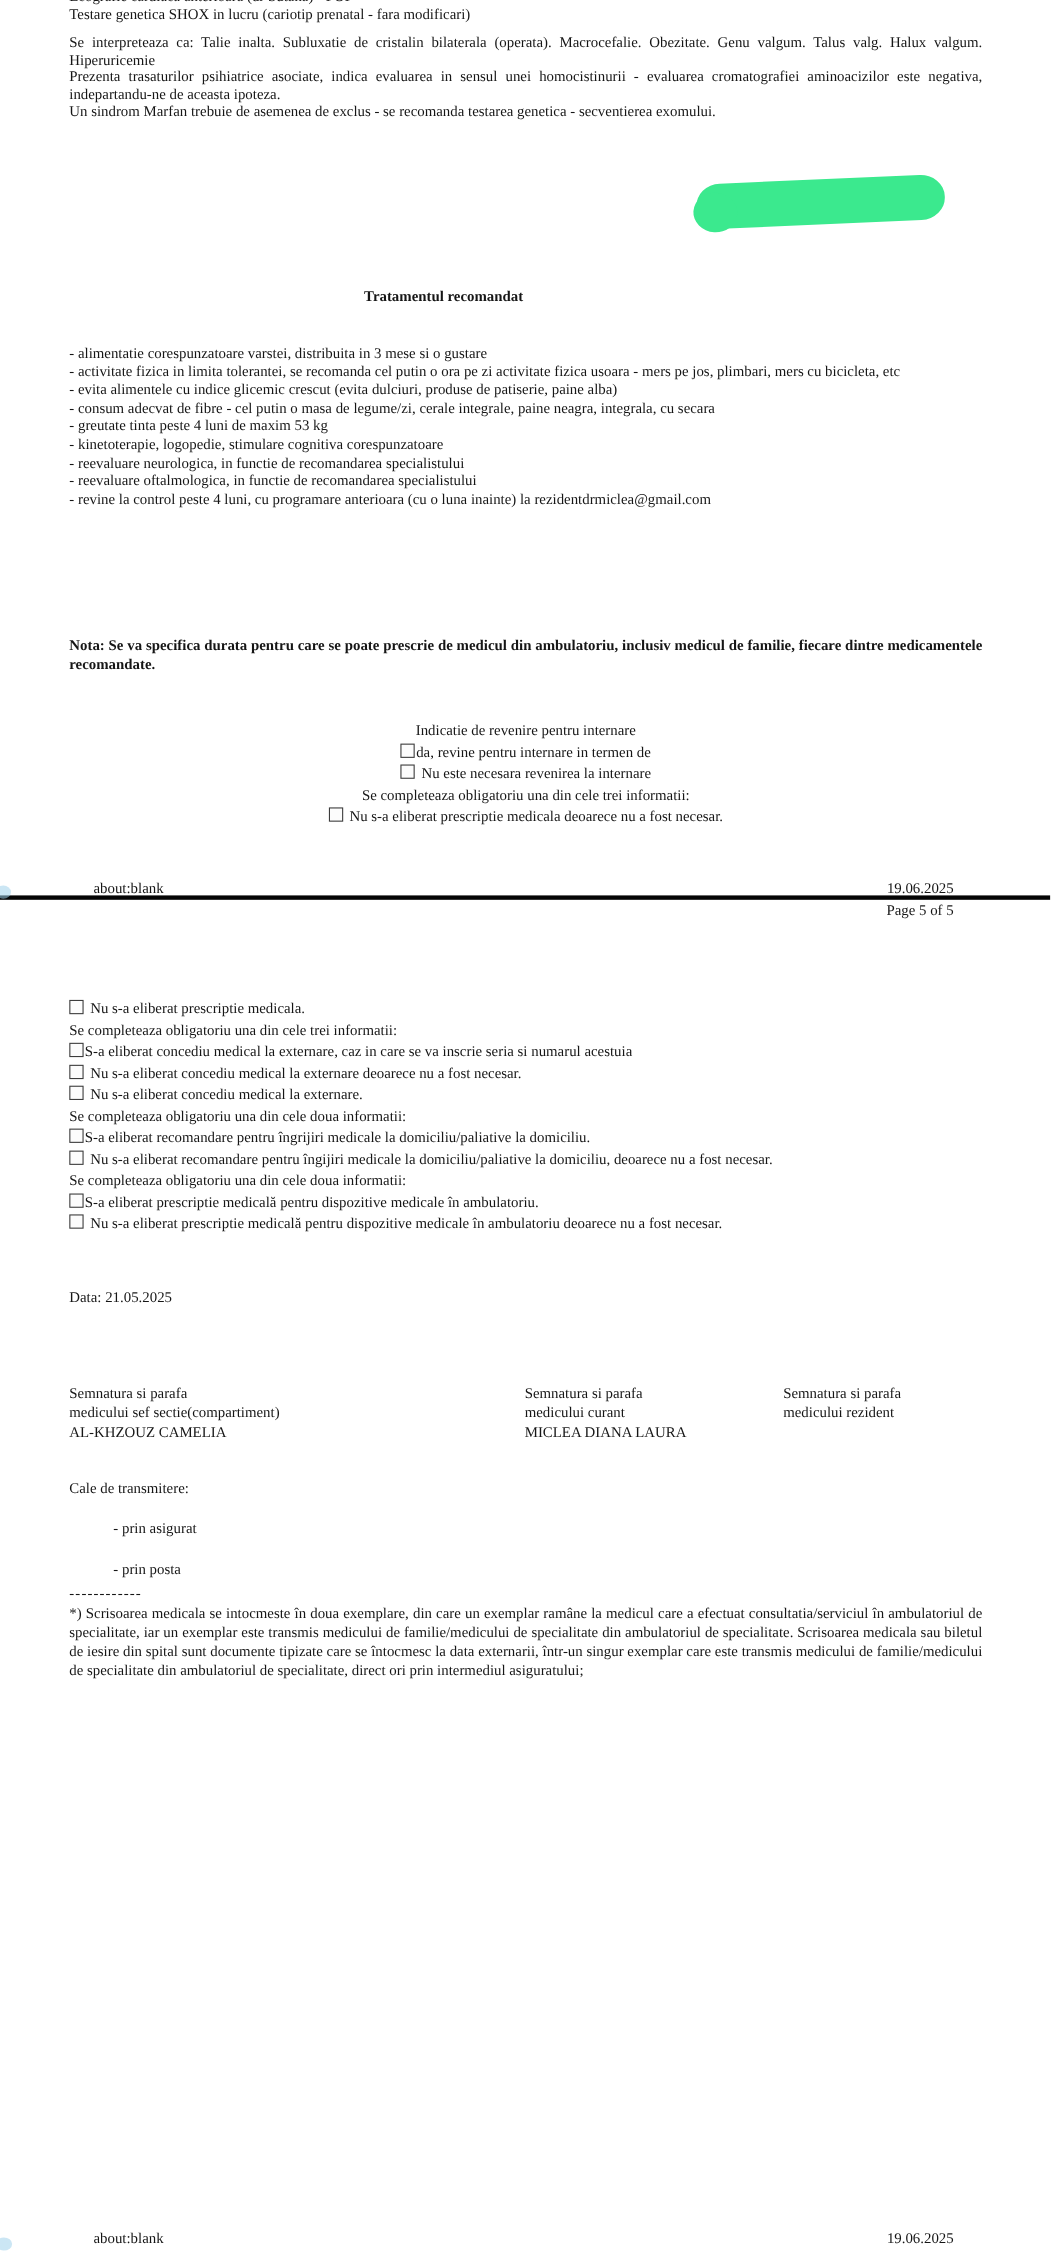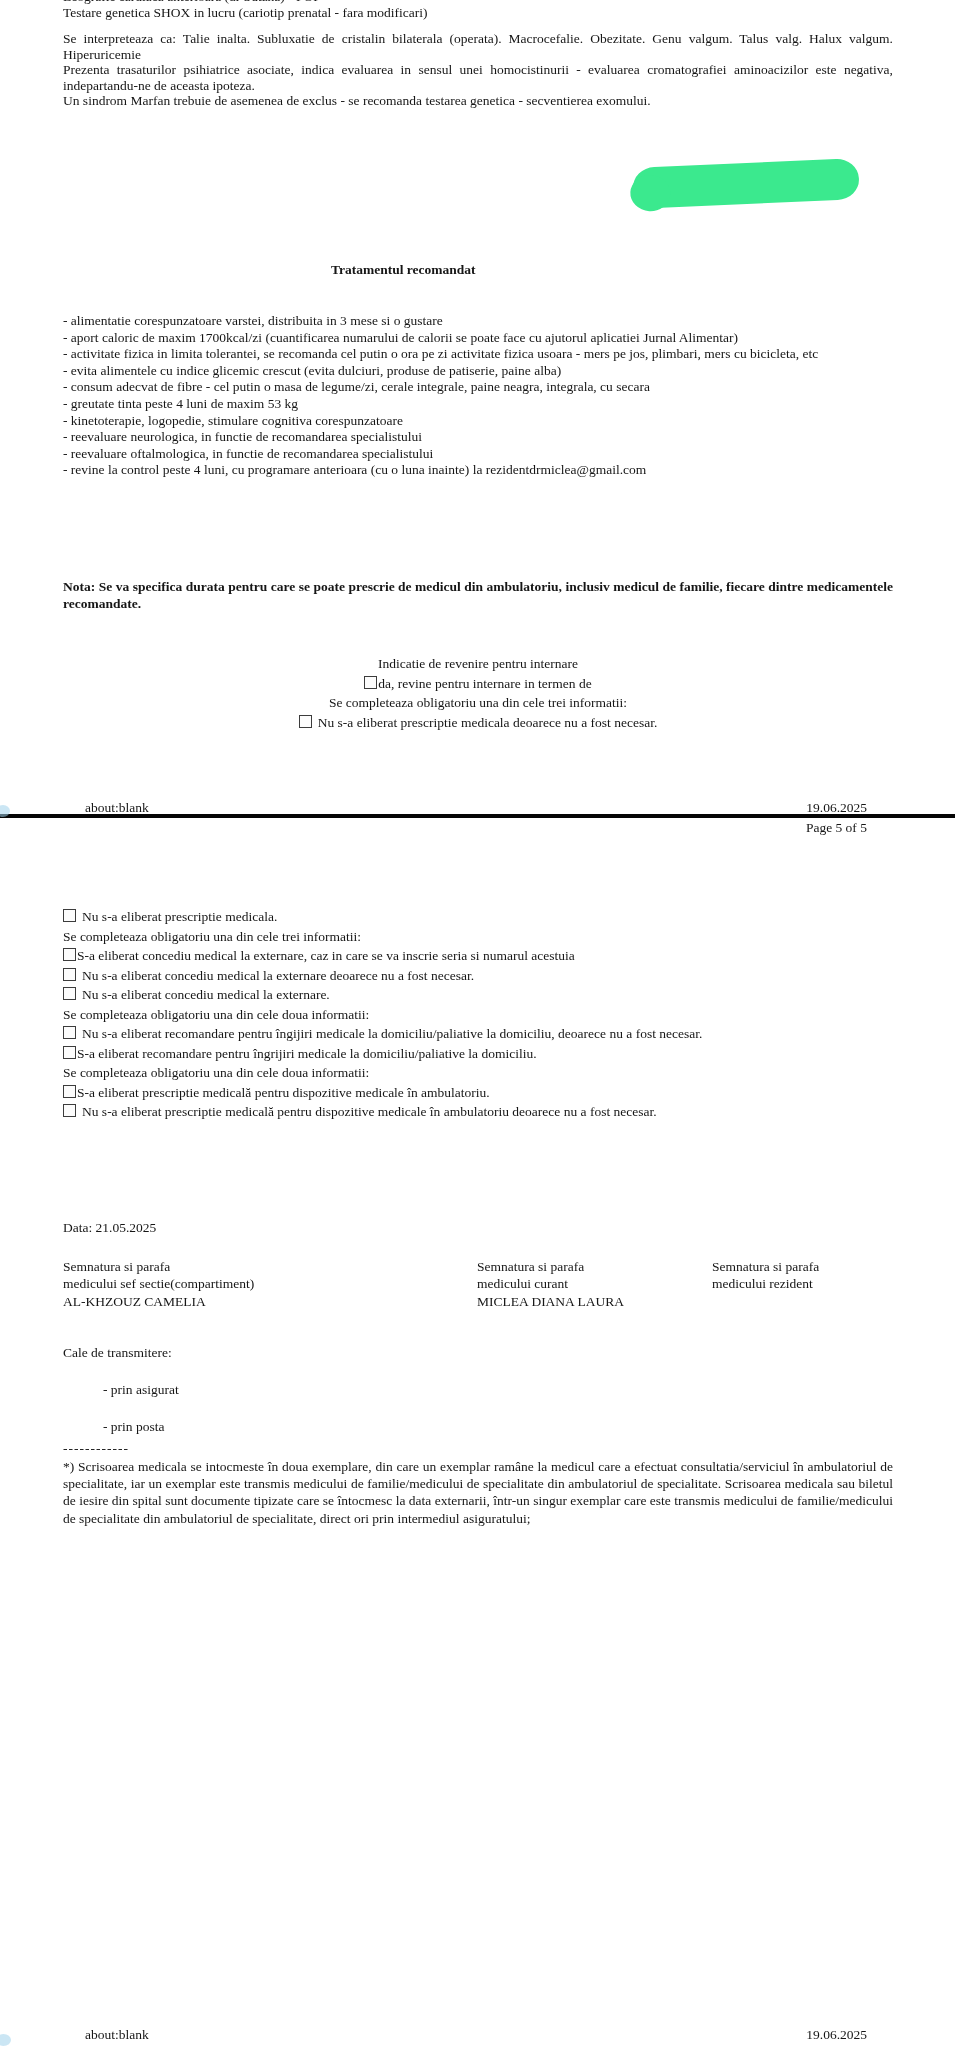--- a/index.html
+++ b/index.html
@@ -46,21 +46,21 @@
   }
   .flush .checkbox{margin-right:1px;}
 
   #break-left{position:absolute;left:85px;top:800px;}
   #break-right{position:absolute;right:88px;top:800px;text-align:right;}
   #page-break-line{position:absolute;left:0;top:814px;width:955px;height:4px;background:#050505;}
   #page-label{position:absolute;right:88px;top:820px;text-align:right;}
 
   #p5-rows{top:907px;line-height:19.5px;}
 
-  #date-line{top:1220px;}
+  #date-line{top:1172px;}
 
   .sig-col{position:absolute;top:1258px;line-height:17.3px;}
   .sig-1{left:63px;}
   .sig-2{left:477px;}
   .sig-3{left:712px;}
 
   #transmit{top:1344px;line-height:17px;}
   #transmit .ind{padding-left:40px;margin-top:20px;}
   #transmit .divider{margin-top:5px;letter-spacing:1px;}
 
@@ -90,21 +90,20 @@
   </div>
 
   <div id="highlight" style="background: rgb(59, 233, 142);"></div>
 
   <div id="treat-title">Tratamentul recomandat</div>
 
   <div id="treat-list" class="tb">
 
       <div class="just">- alimentatie corespunzatoare varstei, distribuita in 3 mese si o gustare</div>
 
-      <div class="just">- aport caloric de maxim 1700kcal/zi (cuantificarea numarului de calorii se poate face cu ajutorul aplicatiei Jurnal Alimentar)</div>
 
       <div class="just">- activitate fizica in limita tolerantei, se recomanda cel putin o ora pe zi activitate fizica usoara - mers pe jos, plimbari, mers cu bicicleta, etc</div>
 
       <div class="just">- evita alimentele cu indice glicemic crescut (evita dulciuri, produse de patiserie, paine alba)</div>
 
       <div class="just">- consum adecvat de fibre - cel putin o masa de legume/zi, cerale integrale, paine neagra, integrala, cu secara</div>
 
       <div class="just">- greutate tinta peste 4 luni de maxim 53 kg</div>
 
       <div class="just">- kinetoterapie, logopedie, stimulare cognitiva corespunzatoare</div>
@@ -117,20 +116,21 @@
     </div>
 
   <div id="nota-bold" class="tb just">Nota: Se va specifica durata pentru care se poate prescrie de medicul din ambulatoriu, inclusiv medicul de familie, fiecare dintre medicamentele recomandate.</div>
 
   <div id="nota-rows" class="tb">
 
       <div class="row"><span>Indicatie de revenire pentru internare</span></div>
 
       <div class="row flush"><span class="checkbox"></span><span>da, revine pentru internare in termen de</span></div>
 
+      <div class="row"><span class="checkbox"></span><span>Nu este necesara revenirea la internare</span></div>
 
       <div class="row"><span>Se completeaza obligatoriu una din cele trei informatii:</span></div>
 
 
       <div class="row"><span class="checkbox"></span><span>Nu s-a eliberat prescriptie medicala deoarece nu a fost necesar.</span></div>
     </div>
 
   <div id="break-left">about:blank</div>
   <div id="break-right">19.06.2025</div>
   <div id="page-break-line"></div>
@@ -143,23 +143,23 @@
       <div class="row"><span>Se completeaza obligatoriu una din cele trei informatii:</span></div>
 
       <div class="row flush"><span class="checkbox"></span><span>S-a eliberat concediu medical la externare, caz in care se va inscrie seria si numarul acestuia</span></div>
 
       <div class="row"><span class="checkbox"></span><span>Nu s-a eliberat concediu medical la externare deoarece nu a fost necesar.</span></div>
 
       <div class="row"><span class="checkbox"></span><span>Nu s-a eliberat concediu medical la externare.</span></div>
 
       <div class="row"><span>Se completeaza obligatoriu una din cele doua informatii:</span></div>
 
+      <div class="row flush"><span class="checkbox"></span><span>S-a eliberat recomandare pentru îngrijiri medicale la domiciliu/paliative la domiciliu.</span></div>
+
       <div class="row"><span class="checkbox"></span><span>Nu s-a eliberat recomandare pentru îngijiri medicale la domiciliu/paliative la domiciliu, deoarece nu a fost necesar.</span></div>
-
-      <div class="row flush"><span class="checkbox"></span><span>S-a eliberat recomandare pentru îngrijiri medicale la domiciliu/paliative la domiciliu.</span></div>
 
       <div class="row"><span>Se completeaza obligatoriu una din cele doua informatii:</span></div>
 
       <div class="row flush"><span class="checkbox"></span><span>S-a eliberat prescriptie medicală pentru dispozitive medicale în ambulatoriu.</span></div>
 
       <div class="row"><span class="checkbox"></span><span>Nu s-a eliberat prescriptie medicală pentru dispozitive medicale în ambulatoriu deoarece nu a fost necesar.</span></div>
     </div>
 
   <div id="date-line" class="tb">Data: 21.05.2025</div>
 

